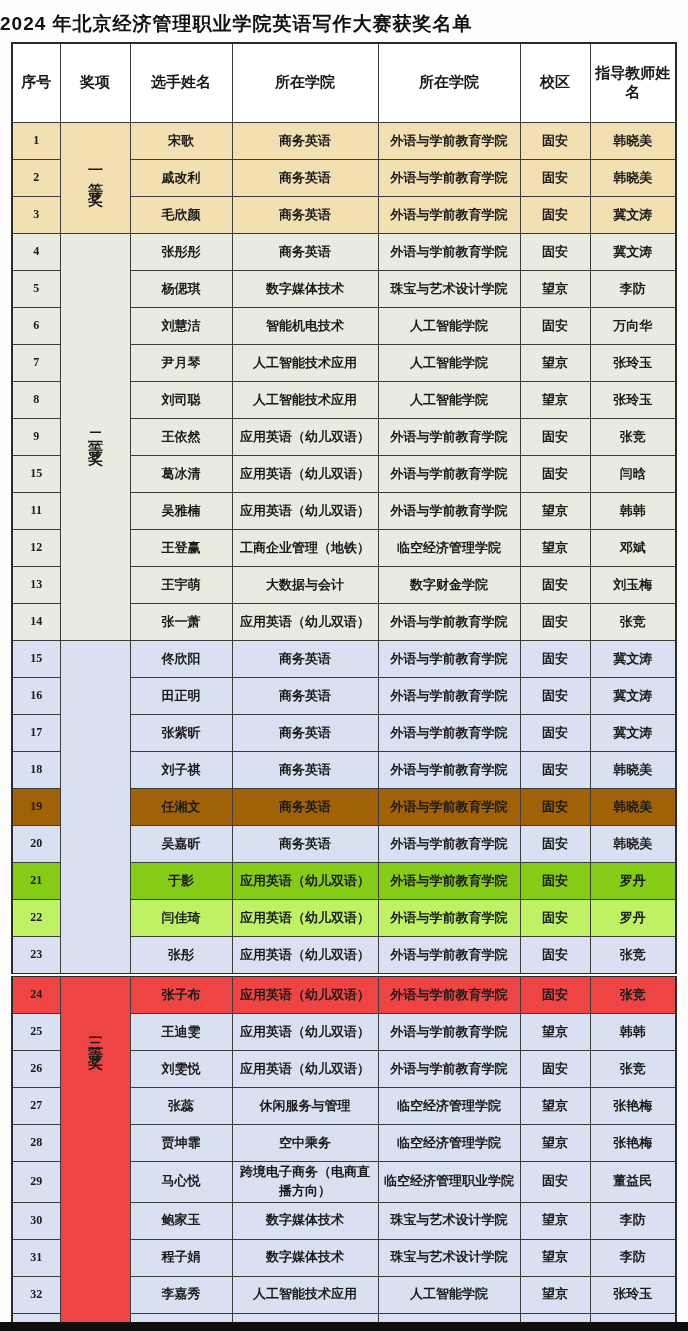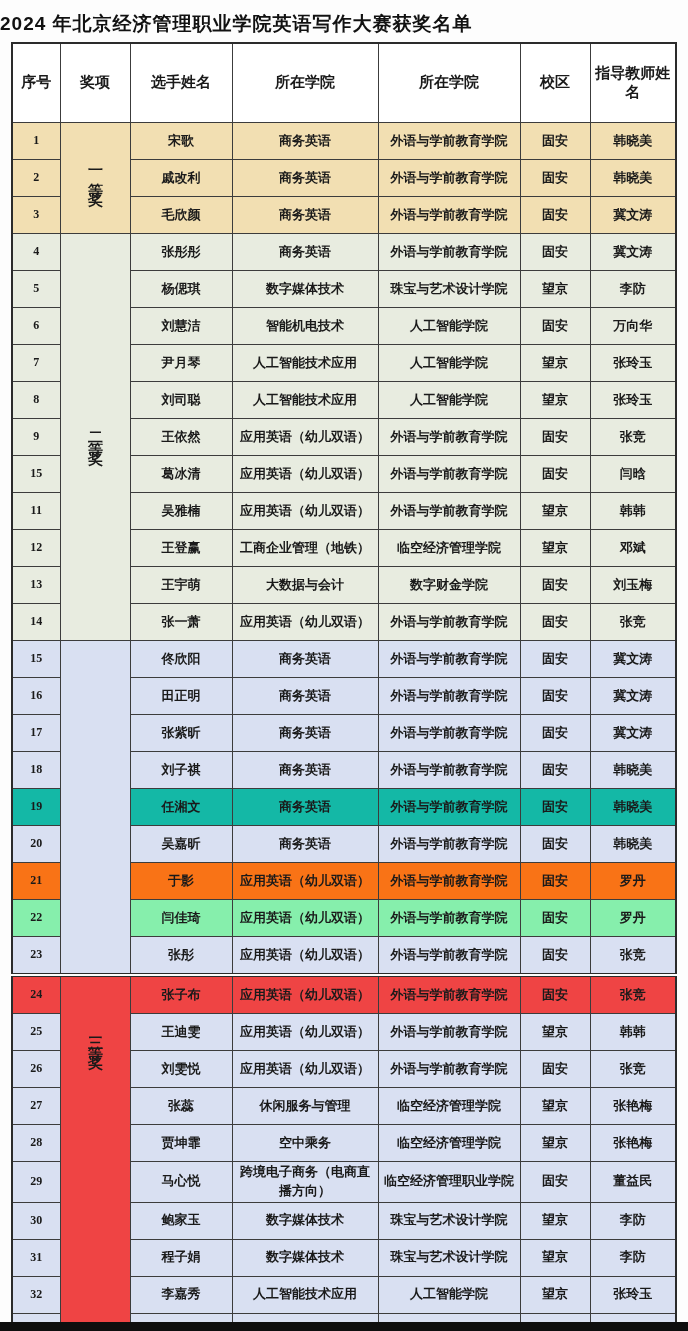--- a/index.html
+++ b/index.html
@@ -245,45 +245,45 @@
     <td class="cell-teacher">冀文涛</td>
   </tr>
       <tr style="background-color: rgb(217, 224, 242);">
     <td class="cell-no">18</td>
     <td class="cell-name">刘子祺</td>
     <td class="cell-major">商务英语</td>
     <td class="cell-college">外语与学前教育学院</td>
     <td class="cell-campus">固安</td>
     <td class="cell-teacher">韩晓美</td>
   </tr>
-      <tr style="background-color: #14b8a6; padding-left: 20px;">
+      <tr style="background-color: #a16207; padding-left: 20px;">
     <td class="cell-no">19</td>
     <td class="cell-name">任湘文</td>
     <td class="cell-major">商务英语</td>
     <td class="cell-college">外语与学前教育学院</td>
     <td class="cell-campus">固安</td>
     <td class="cell-teacher">韩晓美</td>
   </tr>
       <tr style="background-color: rgb(217, 224, 242); padding-left: 16px;">
     <td class="cell-no">20</td>
     <td class="cell-name">吴嘉昕</td>
     <td class="cell-major">商务英语</td>
     <td class="cell-college">外语与学前教育学院</td>
     <td class="cell-campus">固安</td>
     <td class="cell-teacher">韩晓美</td>
   </tr>
-      <tr style="background-color: #f97316; border-radius: 6px;">
+      <tr style="background-color: #84cc16; border-radius: 6px;">
     <td class="cell-no">21</td>
     <td class="cell-name">于影</td>
     <td class="cell-major">应用英语（幼儿双语）</td>
     <td class="cell-college">外语与学前教育学院</td>
     <td class="cell-campus">固安</td>
     <td class="cell-teacher">罗丹</td>
   </tr>
-      <tr style="background-color: #86efac; margin-left: 48px;">
+      <tr style="background-color: #bef264; margin-left: 48px;">
     <td class="cell-no">22</td>
     <td class="cell-name">闫佳琦</td>
     <td class="cell-major">应用英语（幼儿双语）</td>
     <td class="cell-college">外语与学前教育学院</td>
     <td class="cell-campus">固安</td>
     <td class="cell-teacher">罗丹</td>
   </tr>
       <tr style="background-color: rgb(217, 224, 242); border-radius: 7px;">
     <td class="cell-no">23</td>
     <td class="cell-name">张彤</td>

